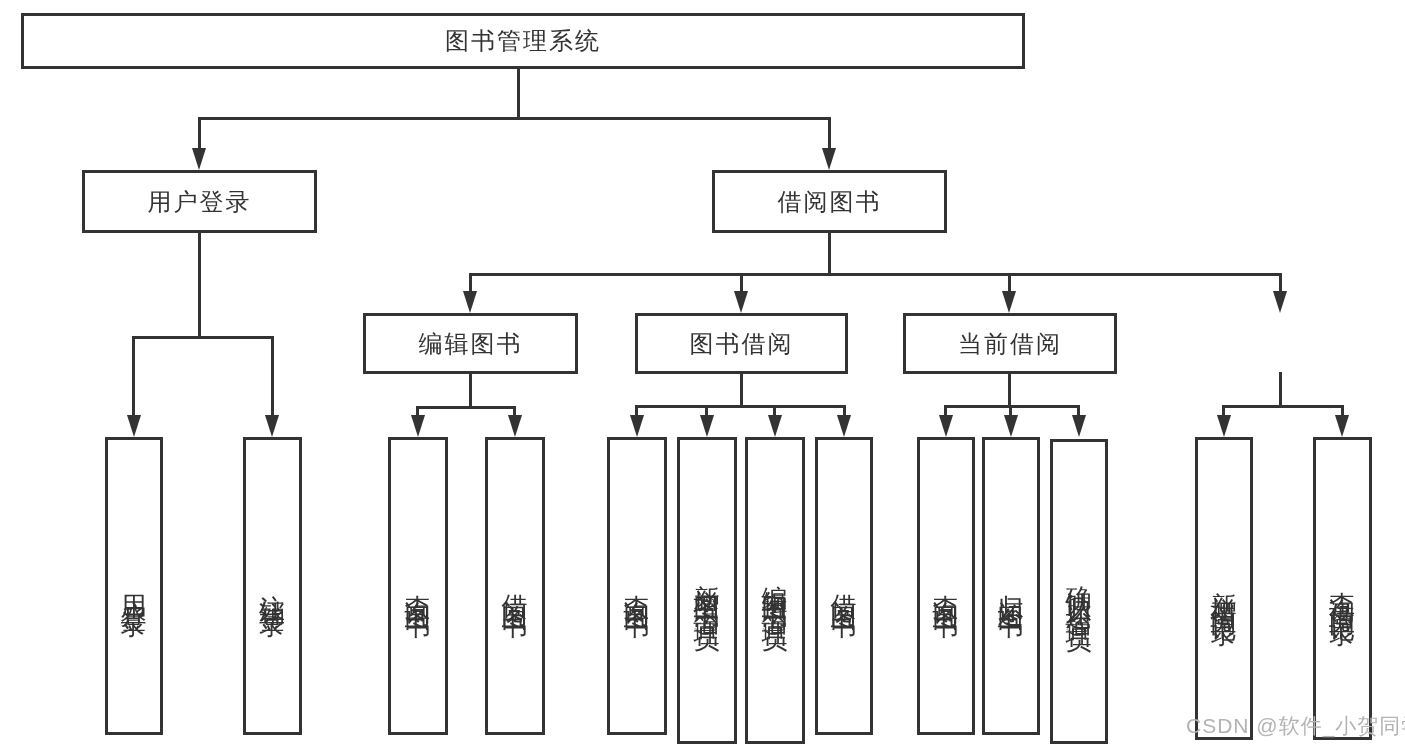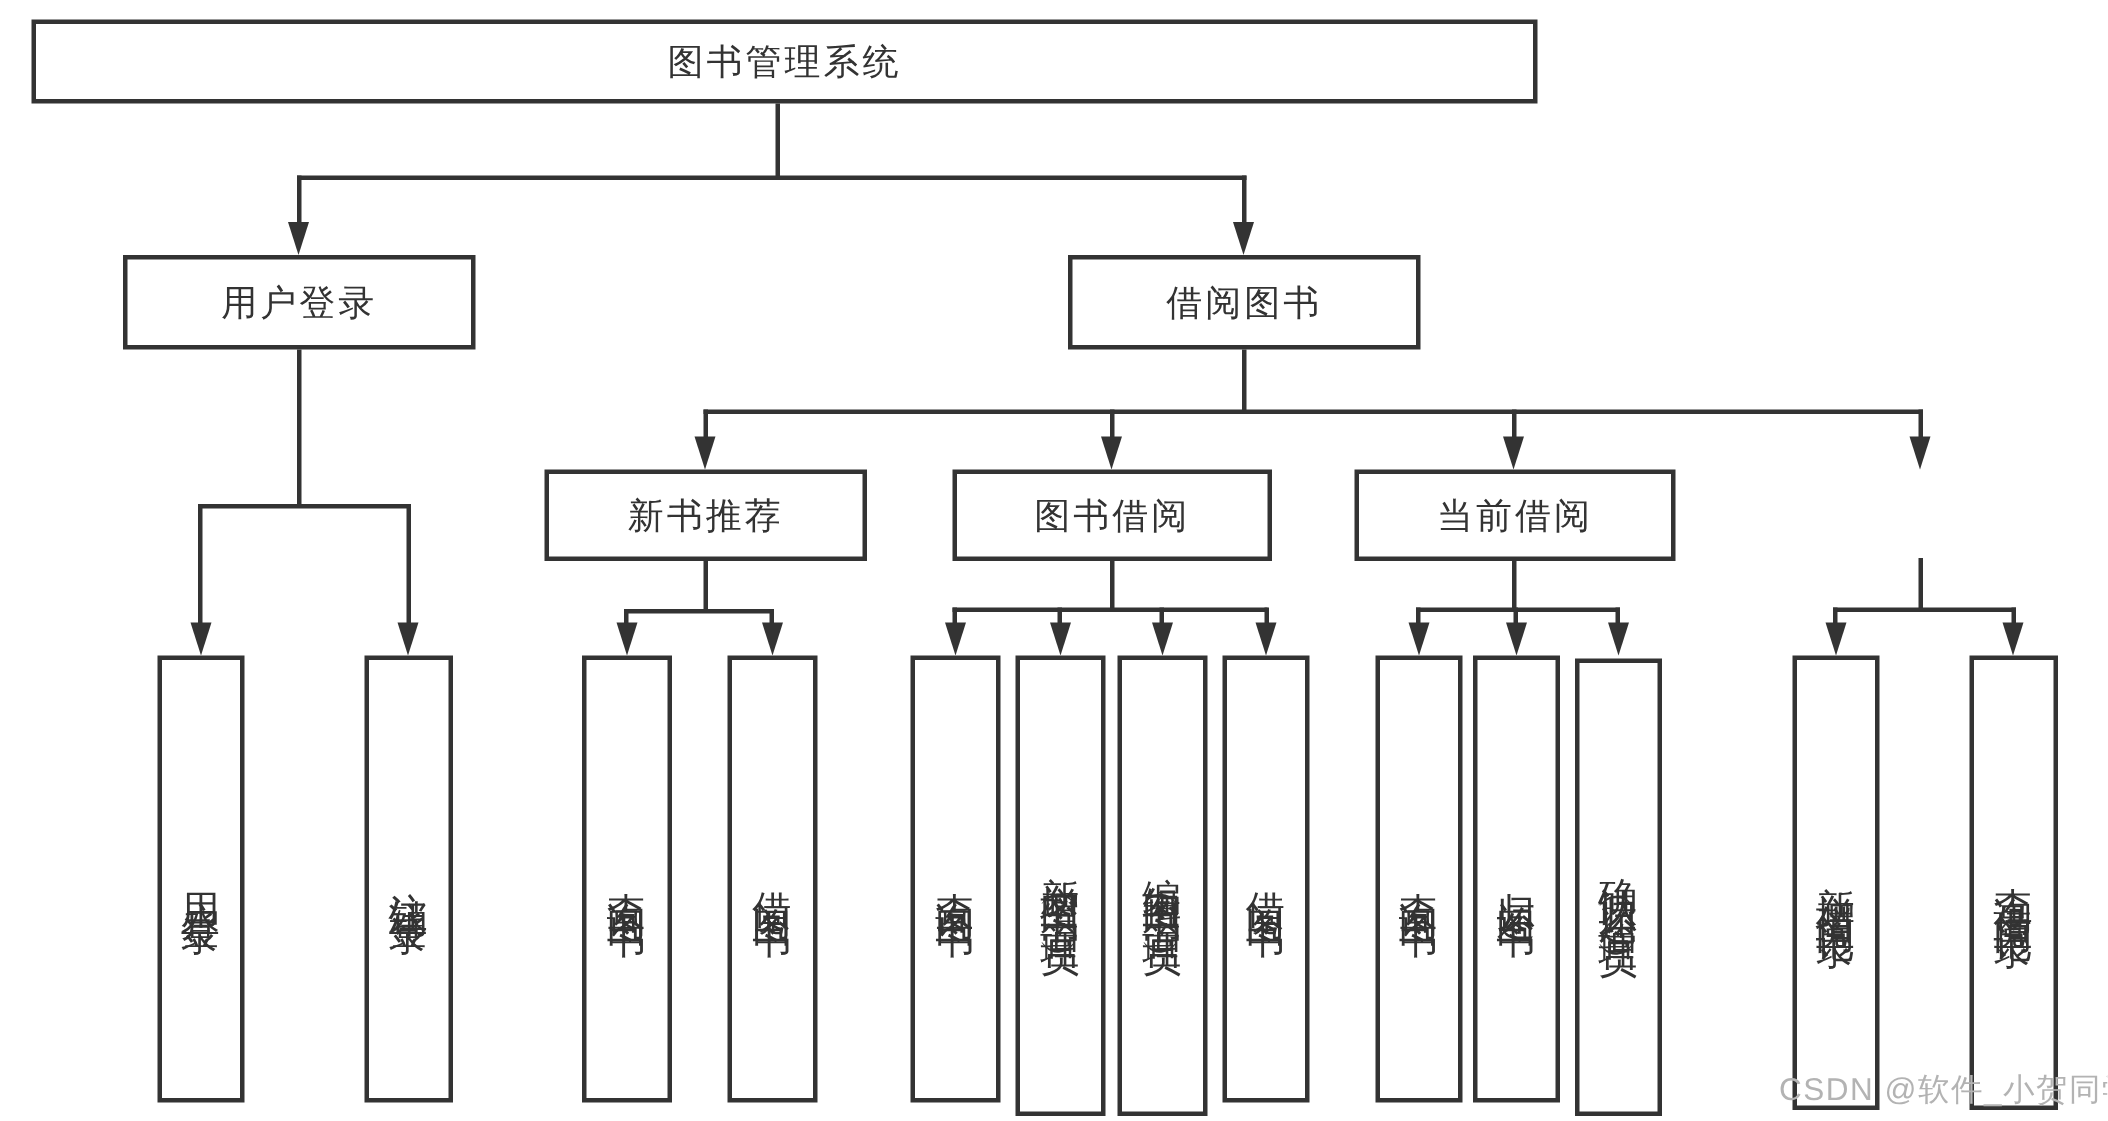--- a/index.html
+++ b/index.html
@@ -97,21 +97,21 @@
   <div class="ar" style="left:1004px;top:415px"></div>
   <div class="ar" style="left:1072px;top:415px"></div>
   <div class="ar" style="left:1217px;top:415px"></div>
   <div class="ar" style="left:1335px;top:415px"></div>
 
   <div class="node hbox" style="left:21px;top:13px;width:1004px;height:56px">图书管理系统</div>
 
   <div class="node hbox" style="left:82px;top:170px;width:235px;height:63px">用户登录</div>
   <div class="node hbox" style="left:712px;top:170px;width:235px;height:63px">借阅图书</div>
 
-  <div class="node hbox" style="left:363px;top:313px;width:215px;height:61px">新书推荐</div>
+  <div class="node hbox" style="left:363px;top:313px;width:215px;height:61px">编辑图书</div>
   <div class="node hbox" style="left:903px;top:313px;width:214px;height:61px">当前借阅</div>
   <div class="node hbox" style="left:635px;top:313px;width:213px;height:61px">图书借阅</div>
 
   <div class="node vbox" style="left:105px;top:437px;width:58px;height:298px">用户登录</div>
   <div class="node vbox" style="left:243px;top:437px;width:59px;height:298px">注销登录</div>
 
   <div class="node vbox" style="left:388px;top:437px;width:60px;height:298px">查询图书</div>
   <div class="node vbox" style="left:485px;top:437px;width:60px;height:298px">借阅图书</div>
 
   <div class="node vbox" style="left:607px;top:437px;width:60px;height:298px">查询图书</div>

